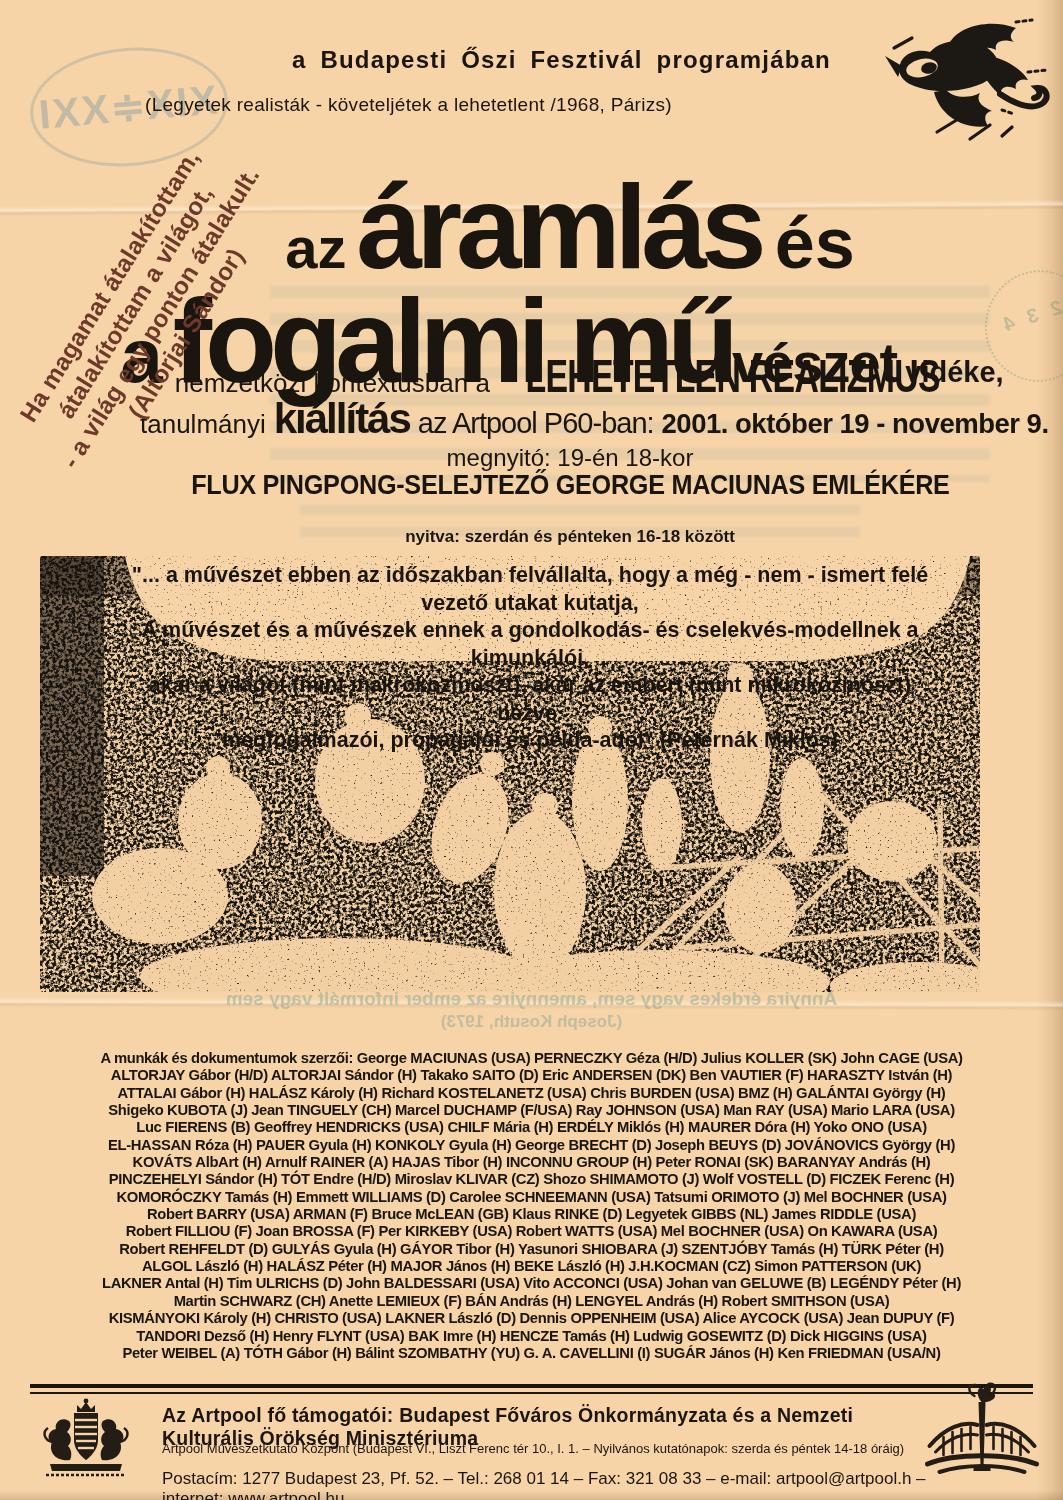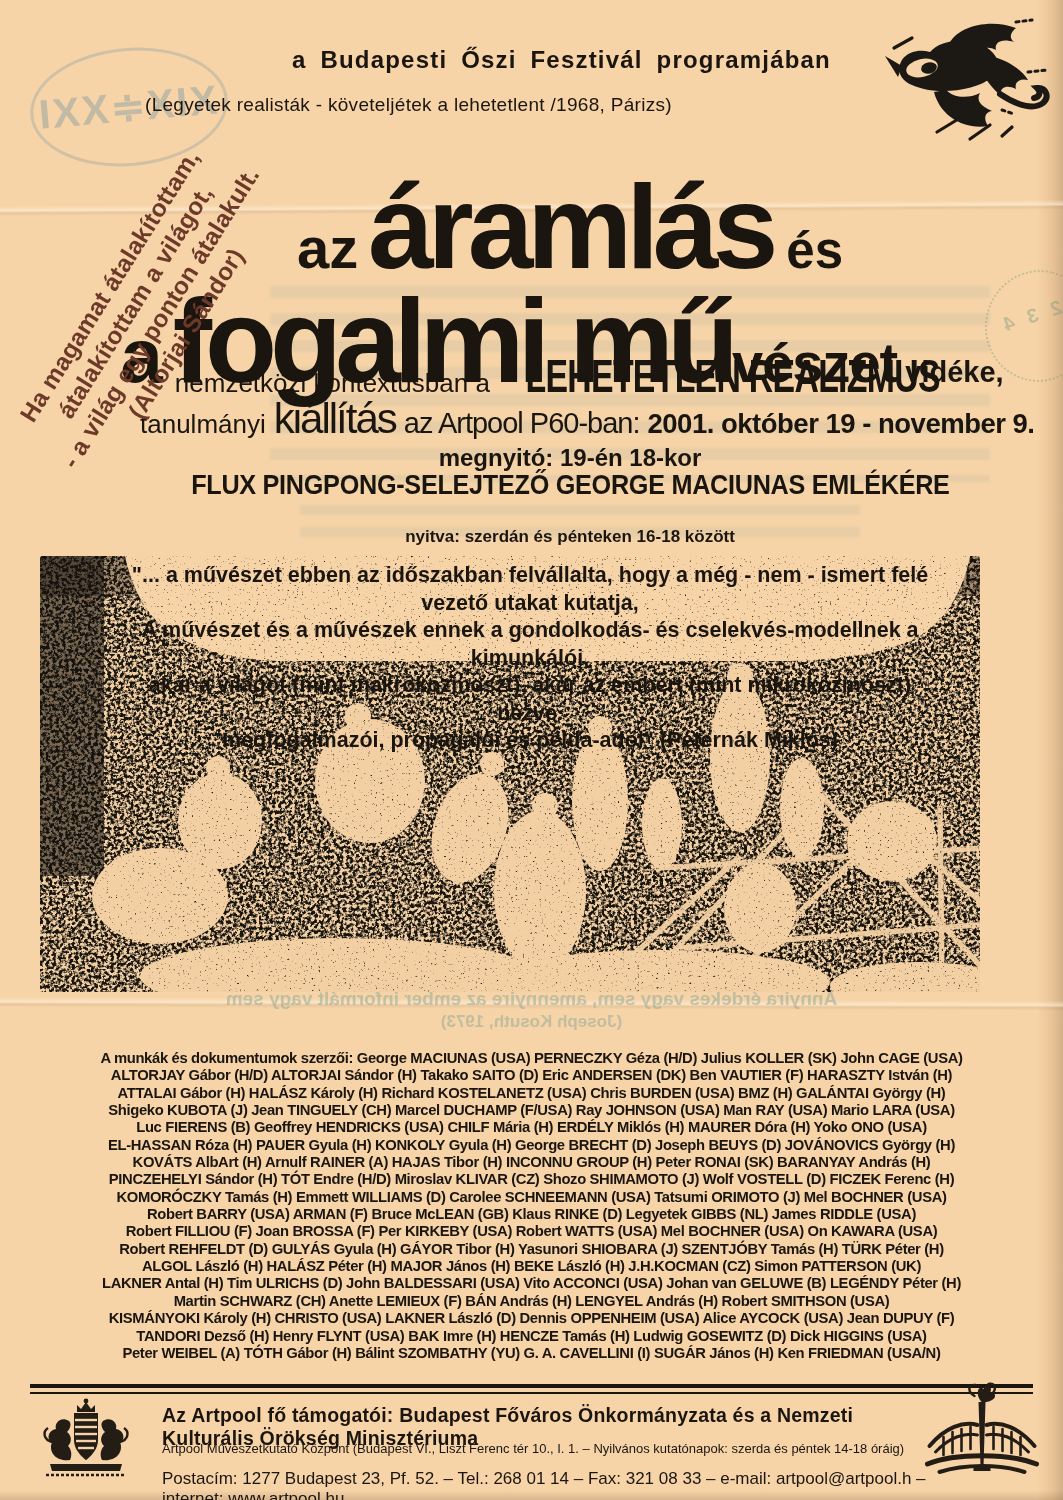--- a/index.html
+++ b/index.html
@@ -32,34 +32,34 @@
   .ghost-stamp span{display:inline-block;transform:rotate(-32deg) scaleX(-1);}
   
   .side-quote{left:-72px;top:250px;width:440px;text-align:center;transform:rotate(-58deg);
     color:#6d3a2a;font-size:24.5px;font-weight:bold;line-height:1.22;letter-spacing:.2px;z-index:3;}
   
   .tl{left:140px;width:860px;text-align:center;line-height:1;white-space:nowrap;z-index:2;}
   .t1{top:168px;}
   .t2{top:282px;left:112px;width:900px;}
   .w-az{font-size:58px;font-weight:bold;margin-right:10px;}
   .w-aramlas{font-size:118px;font-weight:bold;letter-spacing:-6px;}
-  .w-es{font-size:51px;font-weight:bold;margin-left:14px;}
+  .w-es{font-size:72px;font-weight:bold;margin-left:14px;}
   .w-a{font-size:76px;font-weight:bold;margin-right:10px;}
   .w-fogalmimu{font-size:118px;font-weight:bold;letter-spacing:-7px;}
   .w-veszet{font-size:56px;font-weight:bold;letter-spacing:-1px;}
   .w-videke{font-size:29px;font-weight:bold;margin-left:8px;}
   .t3{top:352px;}
   .ctx-prefix{font-size:26px;font-weight:400;margin-right:10px;}
   .ctx-emph{display:inline-block;font-size:47px;font-weight:bold;letter-spacing:-1px;transform:scaleX(.72);transform-origin:center;vertical-align:baseline;margin:0 -55px;}
   .t4{top:398px;}
   .ex-prefix{font-size:26px;font-weight:500;margin-right:8px;}
-  .ex-kiallitas{font-size:42px;font-weight:400;letter-spacing:-2px;margin-right:8px;}
+  .ex-kiallitas{font-size:42px;font-weight:700;letter-spacing:-2px;margin-right:8px;}
   .ex-venue{font-size:29px;font-weight:400;letter-spacing:-1px;margin-right:8px;}
   .ex-dates{font-size:27.5px;font-weight:bold;letter-spacing:-.5px;}
-  .t5{top:446px;font-size:24px;font-weight:700;}
+  .t5{top:446px;font-size:24px;font-weight:400;}
   .t6{top:471px;}
   .t6 span{display:inline-block;font-size:28px;font-weight:600;transform:scaleX(.9);transform-origin:center;letter-spacing:-.3px;}
   .t7{top:528px;font-size:17px;font-weight:600;}
   
   .photo{left:40px;top:556px;width:940px;height:436px;border-radius:3px;overflow:hidden;background:#f3d0a4;}
   .photo svg{display:block;}
   .photo-quote{left:125px;top:562px;width:810px;text-align:center;font-size:21.5px;font-weight:600;line-height:1.28;z-index:4;}
   
   .artists{left:20px;top:1050px;width:1023px;text-align:center;font-size:14.8px;font-weight:bold;letter-spacing:-.35px;line-height:17.35px;white-space:nowrap;}
   

